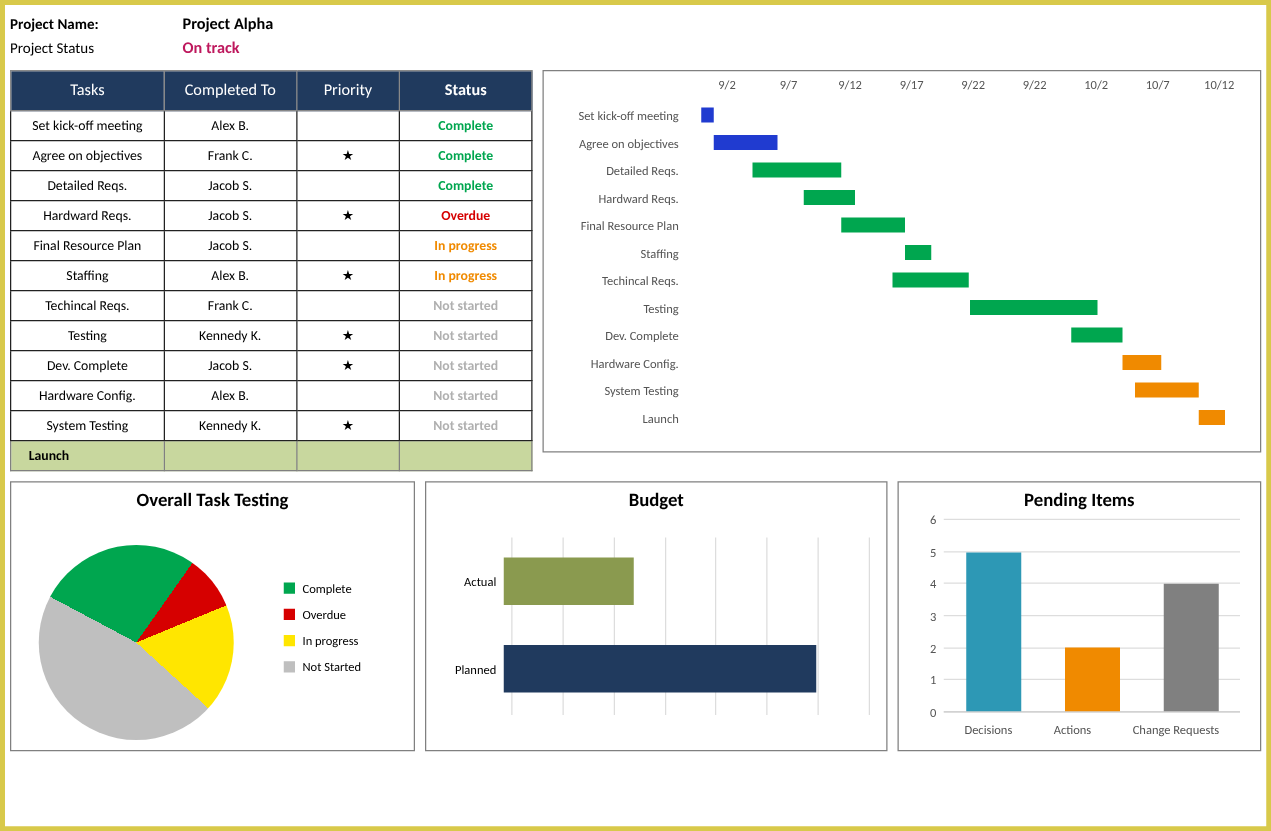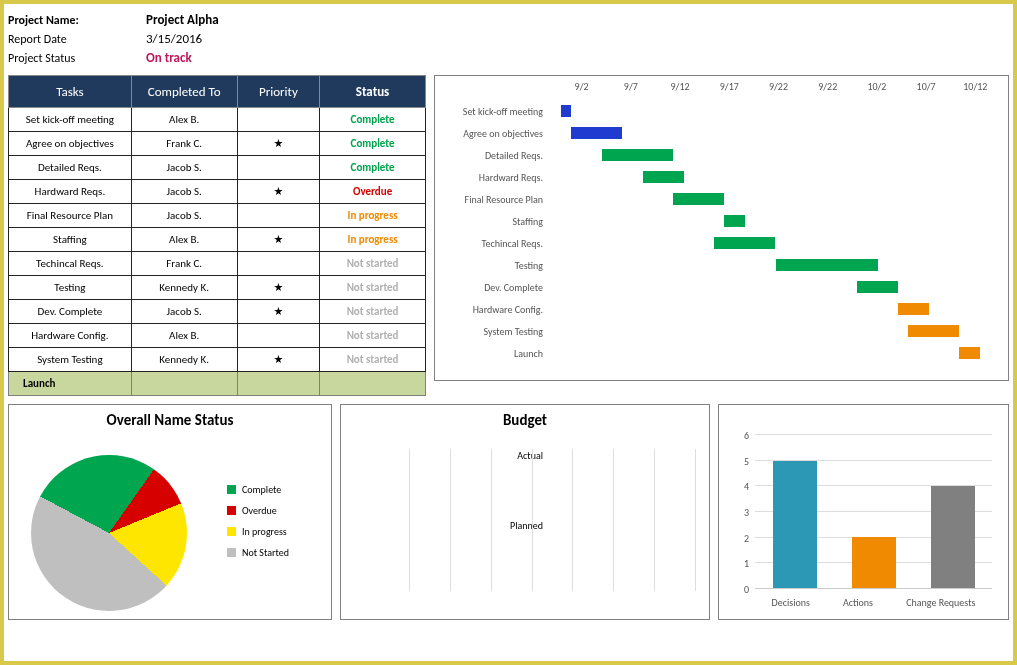--- a/index.html
+++ b/index.html
@@ -39,21 +39,21 @@
 .card { border: 1px solid #808080; height: 216px; position: relative; }
 .card-h { text-align: center; font-weight: bold; font-size: 15px; padding-top: 6px; }
 .card1 { width: 324px; }
 .card2 { width: 370px; }
 .card3 { flex: 1; }
 .pie-wrap { position: absolute; left: 22px; top: 50px; }
 .legend { position: absolute; left: 218px; top: 78px; font-size: 10px; }
 .legend div { display: flex; align-items: center; margin-bottom: 8px; }
 .legend .sw { width: 9px; height: 9px; margin-right: 6px; }
 .bud-wrap { position: absolute; left: 14px; top: 44px; right: 14px; bottom: 10px; }
-.bud-row { height: 70px; display: flex; align-items: center; flex-direction: column; }
+.bud-row { height: 70px; display: flex; align-items: center; }
 .bud-row .blbl { width: 48px; font-size: 10px; text-align: right; padding-right: 6px; }
 .bud-bararea { flex: 1; position: relative; height: 38px; }
 .bud-bar { position: absolute; left: 0; top: 0; bottom: 0; }
 .bud-x { position: absolute; left: 54px; right: 0; bottom: 0; display: flex; font-size: 10px; color: #555; }
 .bud-x span { flex: 1; text-align: center; }
 .bud-grid { position: absolute; left: 54px; right: 0; top: 0; bottom: 18px; }
 .bud-grid .gl { position: absolute; top: 0; bottom: 0; width: 1px; background: #ddd; }
 .pi-wrap { position: absolute; left: 16px; top: 30px; right: 16px; bottom: 10px; }
 .pi-y { position: absolute; left: 0; top: 0; bottom: 20px; width: 18px; }
 .pi-y span { position: absolute; right: 4px; font-size: 10px; color: #555; transform: translateY(-50%); }
@@ -65,24 +65,20 @@
 </style>
 </head>
 <body>
 
 <div class="header">
   <div class="hrow">
       <span class="lbl bold">Project Name:</span>
       <span class="val bold">Project Alpha</span>
     </div>
   <div class="hrow">
-      <span class="lbl">Report Date</span>
-      <span class="val">3/15/2016</span>
-    </div>
-  <div class="hrow">
       <span class="lbl">Project Status</span>
       <span class="val green">On track</span>
     </div>
 </div>
 
 <div class="maingrid">
   <table class="tasktable">
     <thead>
         <tr id="tthead">
           <th class="tn">Tasks</th>
@@ -250,21 +246,21 @@
     <div class="gbararea">
             <div class="gbar c-orange" style="left:90.9090909090909%;width:4.545454545454546%"></div>
           </div>
         </div>
       </div>
   </div>
 </div>
 
 <div class="bottomgrid">
   <div class="card card1">
-    <div class="card-h">Overall Name Status</div>
+    <div class="card-h">Overall Task Testing</div>
     <div class="pie-wrap" id="piewrap">
         <div style="width:156px;height:156px;border-radius:50%;background:conic-gradient(from -62deg, #00a64f 0deg 97.2deg, #d60000 97.2deg 129.6deg, #ffe600 129.6deg 194.4deg, #bfbfbf 194.4deg 360deg)"></div>
       </div>
     <div class="legend" id="pielegend">
         <div>
           <span class="sw" style="background:#00a64f"></span>
           <span>Complete</span>
         </div>
         <div>
           <span class="sw" style="background:#d60000"></span>
@@ -303,20 +299,21 @@
           <div class="bud-row">
             <div class="blbl">Planned</div>
     <div class="bud-bararea">
               <div class="bud-bar" style="width:85.71428571428571%;background:#203a5e"></div>
             </div>
           </div>
         </div>
     </div>
   </div>
   <div class="card card3">
+    <div class="card-h">Pending Items</div>
     <div class="pi-wrap">
       <div class="pi-y" id="piy">
           <span style="bottom: 0%; transform: translateY(50%);">0</span>
           <span style="bottom: 16.6667%; transform: translateY(50%);">1</span>
           <span style="bottom: 33.3333%; transform: translateY(50%);">2</span>
           <span style="bottom: 50%; transform: translateY(50%);">3</span>
           <span style="bottom: 66.6667%; transform: translateY(50%);">4</span>
           <span style="bottom: 83.3333%; transform: translateY(50%);">5</span>
           <span style="bottom: 100%; transform: translateY(50%);">6</span>
         </div>

